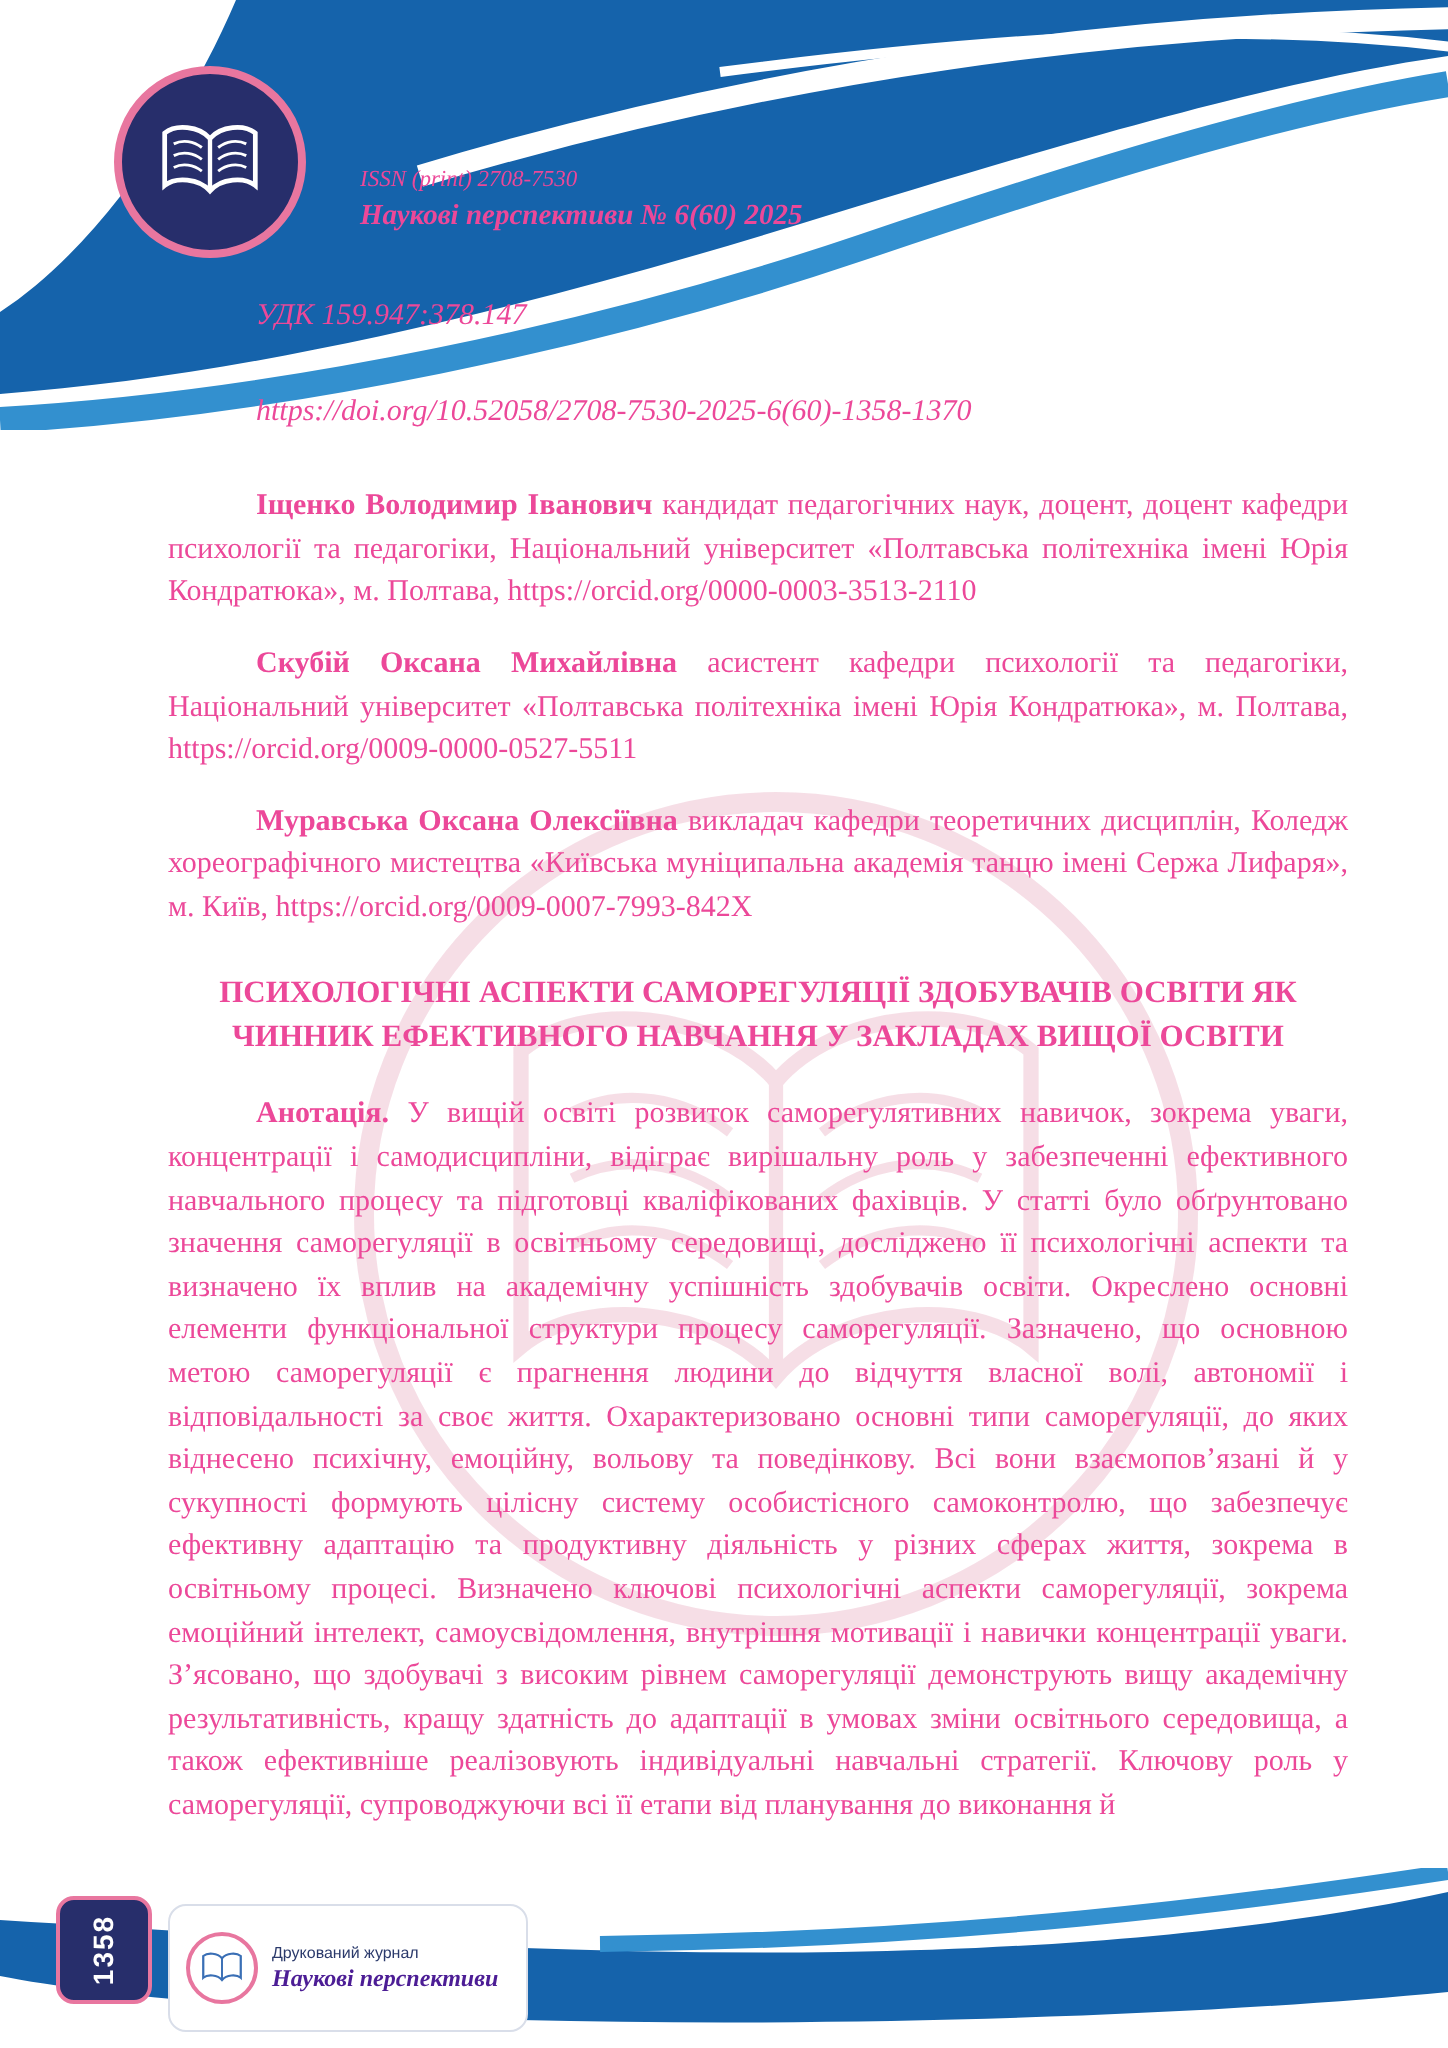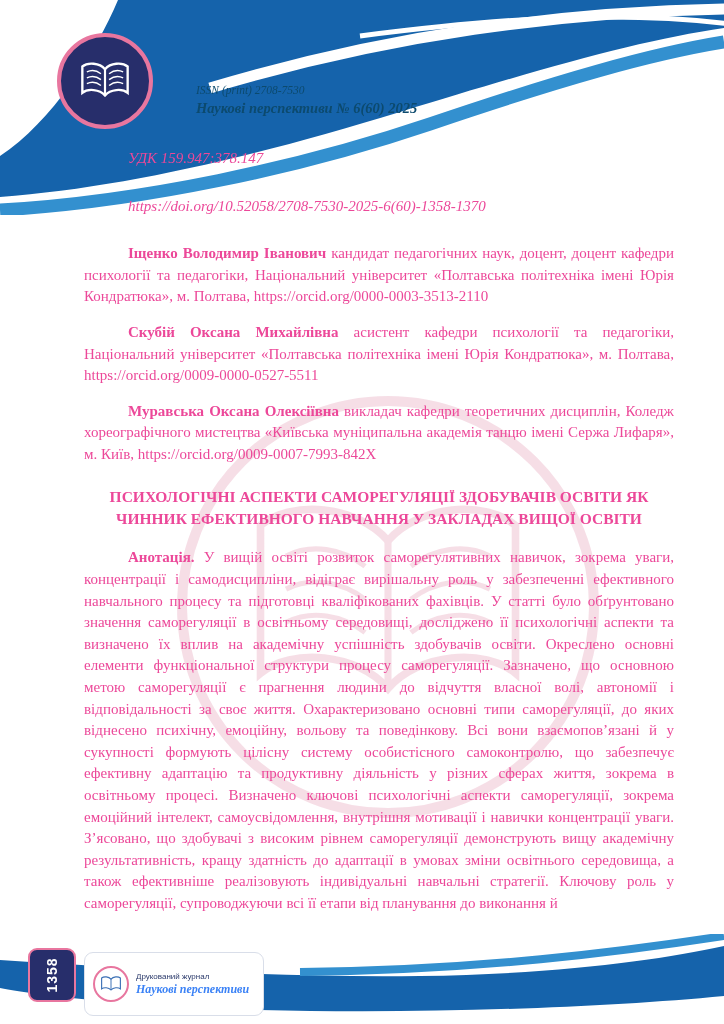--- a/index.html
+++ b/index.html
@@ -29,23 +29,23 @@
     background: #272e6b;
     border: 4px solid #e8769f;
     display: flex;
     align-items: center;
     justify-content: center;
     z-index: 3;
   }
 
   .header-text {
     position: absolute;
-    left: 196px; top: 84px;
-    z-index: 3;
-    color: #0c4a6e;
+    left: 180px; top: 84px;
+    z-index: 3;
+    color: #ec4899;
   }
   .issn-line {
     font-style: italic;
     font-size: 11.5px;
   }
   .journal-line {
     font-style: italic;
     font-weight: bold;
     font-size: 14.5px;
     margin-top: 4px;
@@ -144,21 +144,21 @@
     flex: 0 0 auto;
   }
   .footer-text-col { display: flex; flex-direction: column; line-height: 1.2; }
   .footer-journal-title {
     font-size: 8px;
     color: #2b3a6b;
     font-family: "Liberation Sans", sans-serif;
   }
   .footer-journal-subtitle {
     font-size: 12px;
-    color: #3b82f6;
+    color: #4c1d95;
     font-style: italic;
     font-weight: bold;
   }
 </style>
 </head>
 <body>
 
 <div class="page">
 
   <svg class="top-wave" width="724" height="215" viewBox="0 0 724 215">

